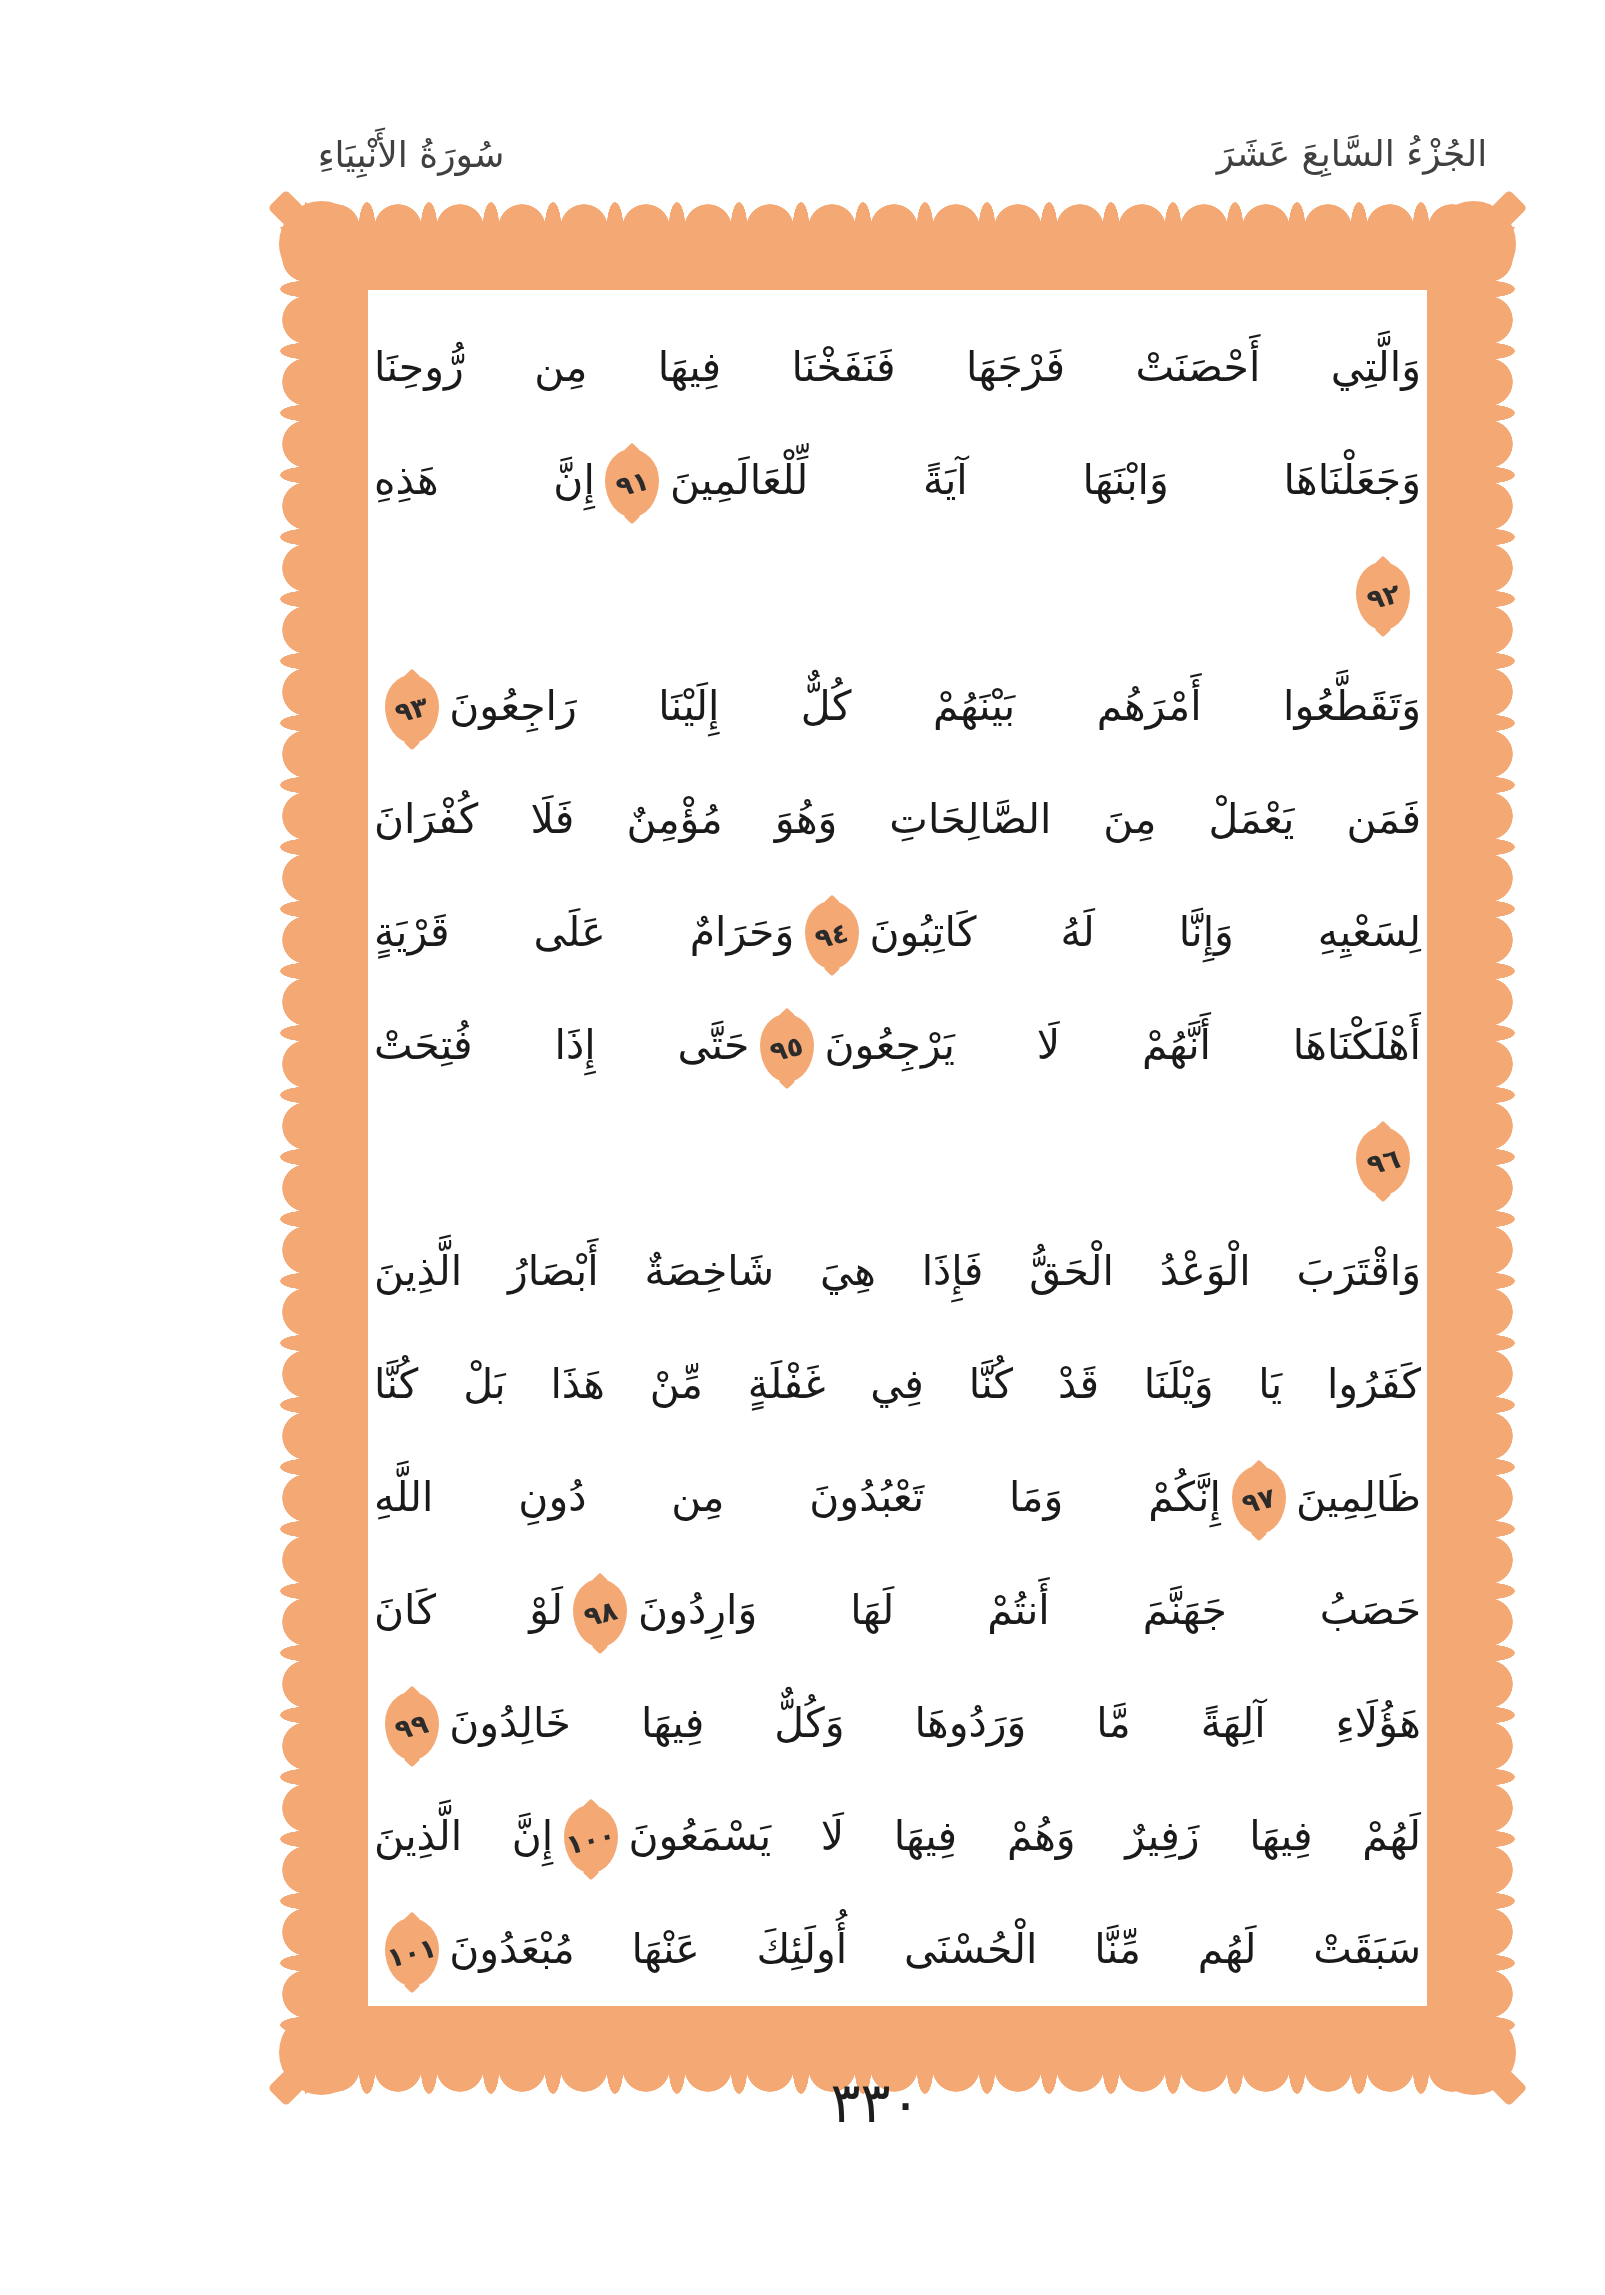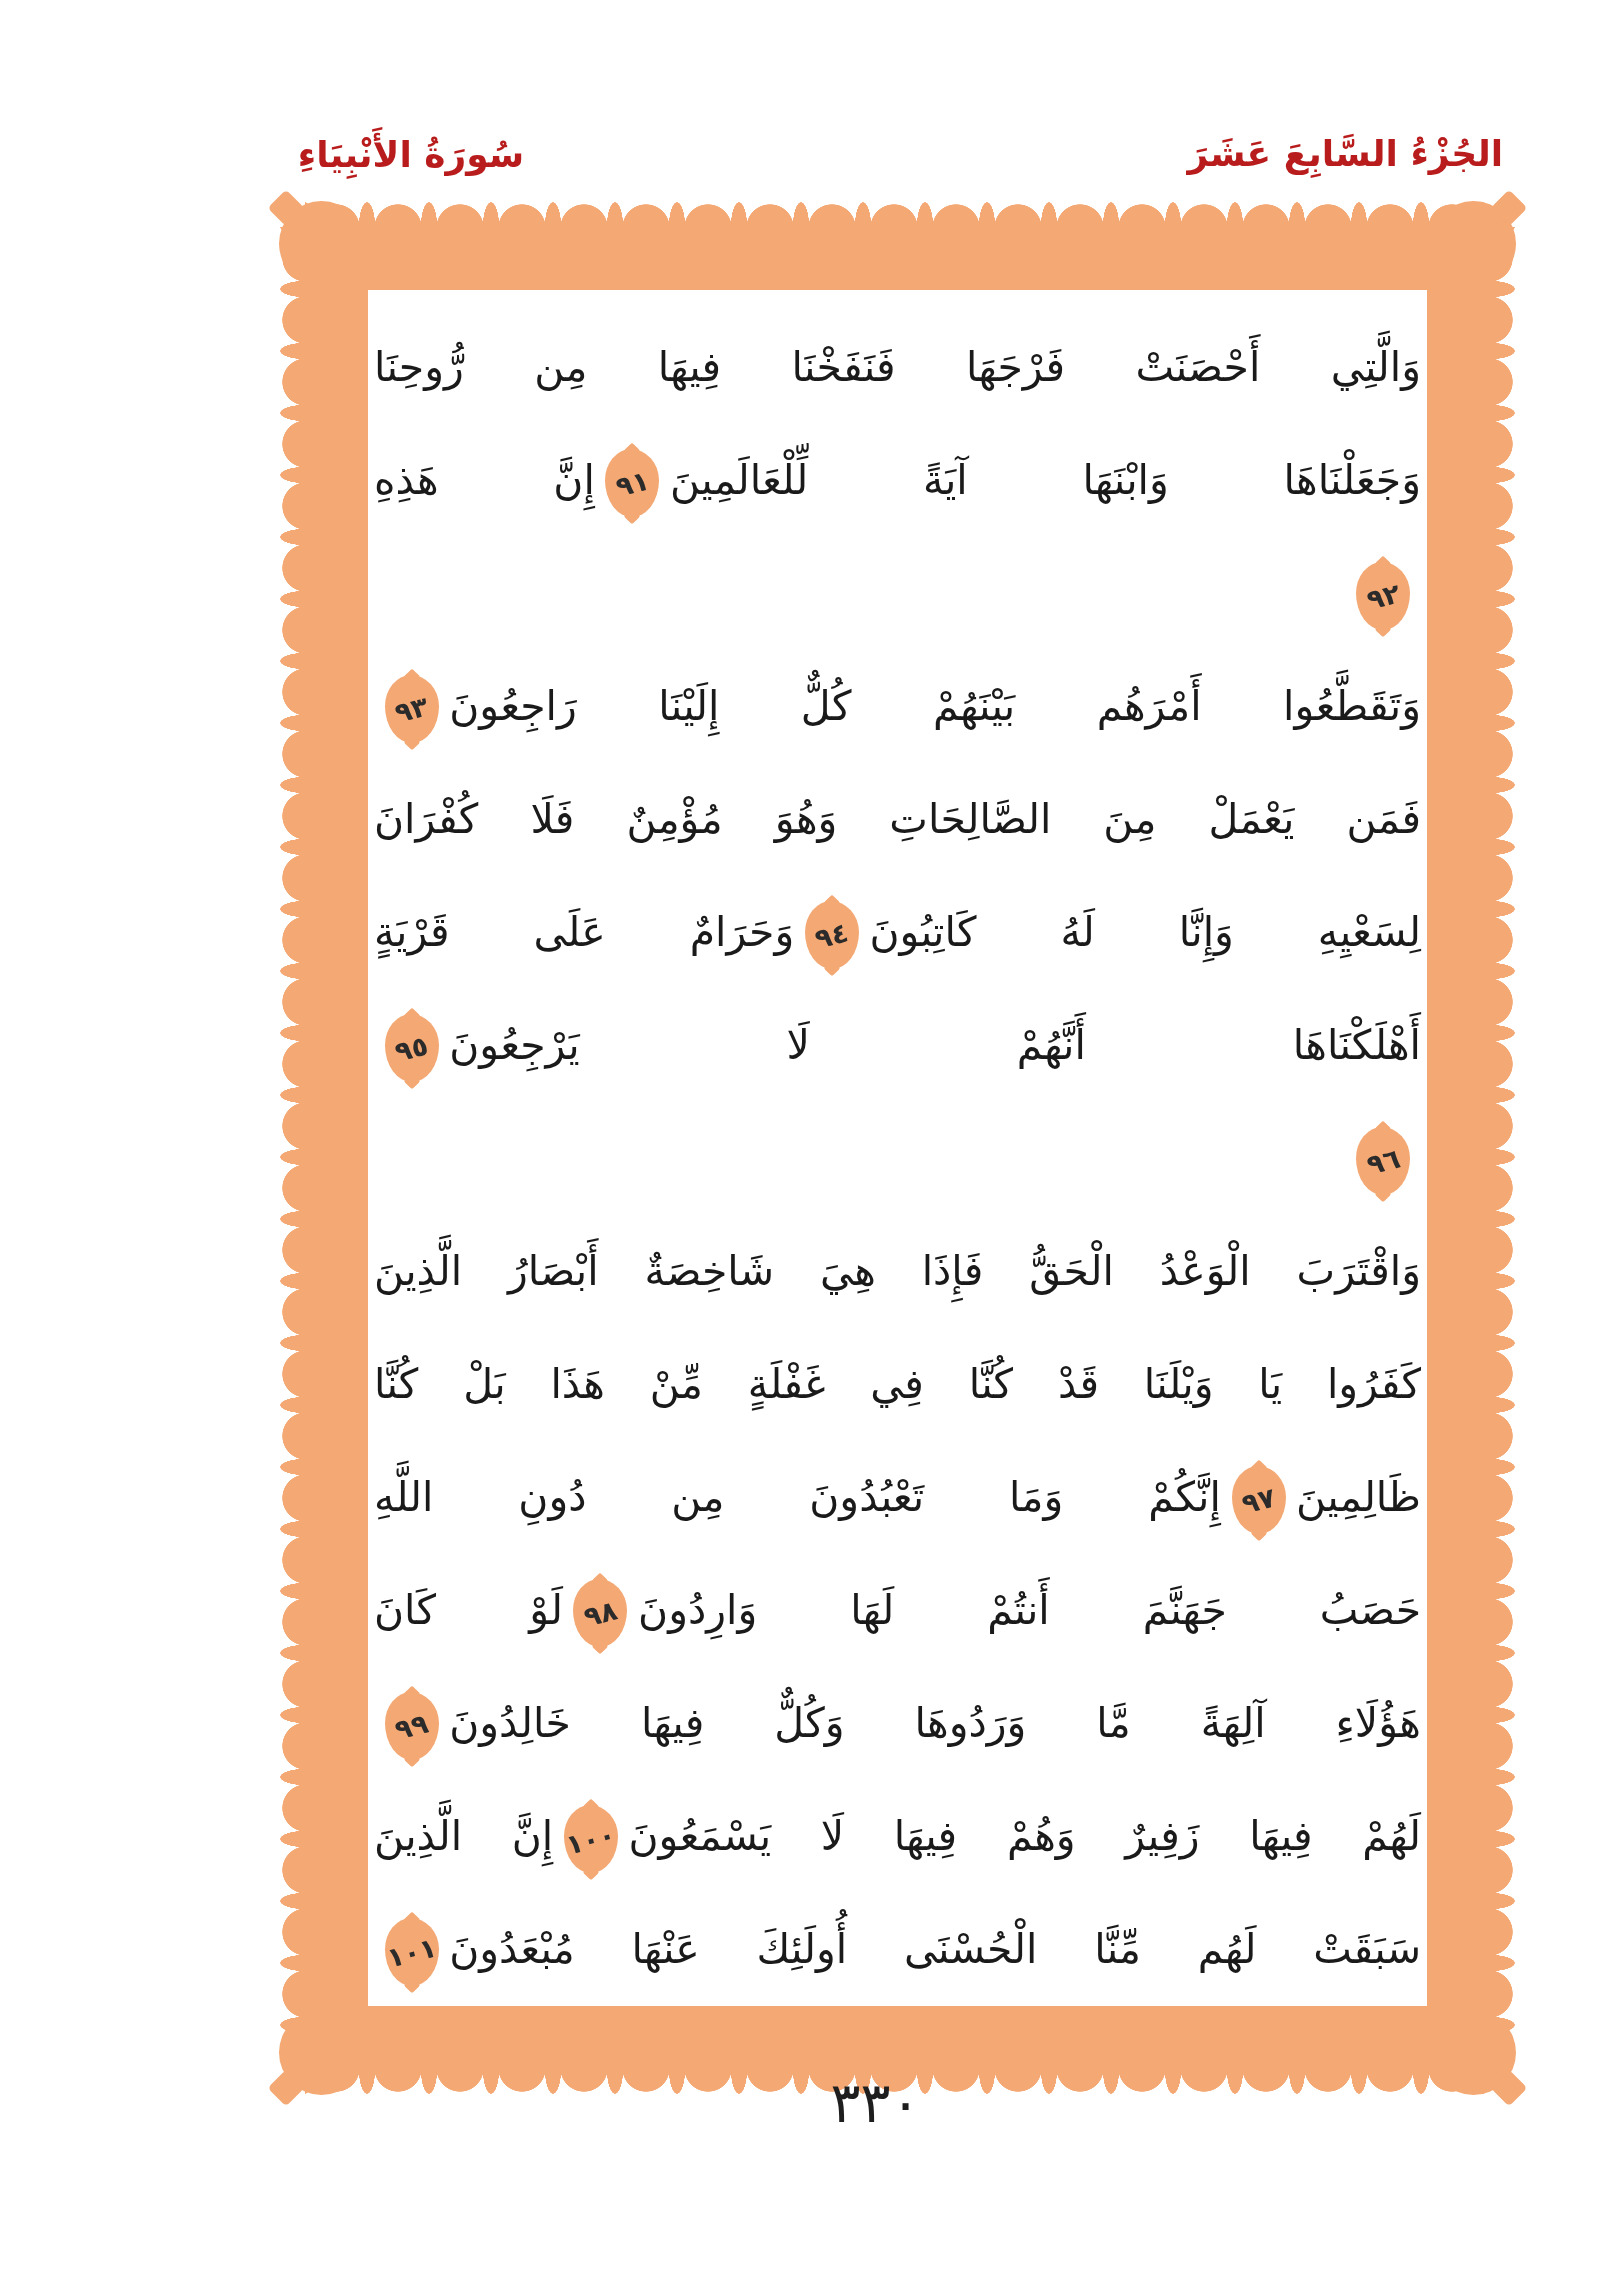--- a/index.html
+++ b/index.html
@@ -10,22 +10,22 @@
   body{
     width:1605px;height:2295px;
     background:#ffffff;
     position:relative;
     overflow:hidden;
     font-family:"DejaVu Sans",sans-serif;
   }
   
   .hdr{
     position:absolute;
-    color:#b91c1c;
-    font-weight:700;
+    color:#404040;
+    font-weight:400;
     font-size:36px;
     white-space:nowrap;
     direction:rtl;
   }
   .hdr-right{ left:1201px; top:133px; width:302px; text-align:center; }
   .hdr-left{ left:279px;  top:134px; width:264px; text-align:center; }
   
   .frame{ position:absolute; left:276px; top:198px; width:1243px; height:1900px; }
   .band{ position:absolute; inset:29px; border:63px solid var(--o); }
   .sc{ position:absolute; }
@@ -157,21 +157,21 @@
       </span></div>
     <div class="line"><span class="txt">وَتَقَطَّعُوا أَمْرَهُم بَيْنَهُمْ كُلٌّ إِلَيْنَا رَاجِعُونَ</span><span class="vm">
         <span class="vm-num">٩٣</span>
       </span></div>
     <div class="line"><span class="txt">فَمَن يَعْمَلْ مِنَ الصَّالِحَاتِ وَهُوَ مُؤْمِنٌ فَلَا كُفْرَانَ</span></div>
     <div class="line"><span class="txt">لِسَعْيِهِ وَإِنَّا لَهُ كَاتِبُونَ</span><span class="vm">
         <span class="vm-num">٩٤</span>
       </span><span class="txt">وَحَرَامٌ عَلَى قَرْيَةٍ</span></div>
     <div class="line"><span class="txt">أَهْلَكْنَاهَا أَنَّهُمْ لَا يَرْجِعُونَ</span><span class="vm">
         <span class="vm-num">٩٥</span>
-      </span></div>
+      </span><span class="txt">حَتَّى إِذَا فُتِحَتْ</span></div>
     <div class="line"><span class="vm">
         <span class="vm-num">٩٦</span>
       </span></div>
     <div class="line"><span class="txt">وَاقْتَرَبَ الْوَعْدُ الْحَقُّ فَإِذَا هِيَ شَاخِصَةٌ أَبْصَارُ الَّذِينَ</span></div>
     <div class="line"><span class="txt">كَفَرُوا يَا وَيْلَنَا قَدْ كُنَّا فِي غَفْلَةٍ مِّنْ هَذَا بَلْ كُنَّا</span></div>
     <div class="line"><span class="txt">ظَالِمِينَ</span><span class="vm">
         <span class="vm-num">٩٧</span>
       </span><span class="txt">إِنَّكُمْ وَمَا تَعْبُدُونَ مِن دُونِ اللَّهِ</span></div>
     <div class="line"><span class="txt">حَصَبُ جَهَنَّمَ أَنتُمْ لَهَا وَارِدُونَ</span><span class="vm">
         <span class="vm-num">٩٨</span>

